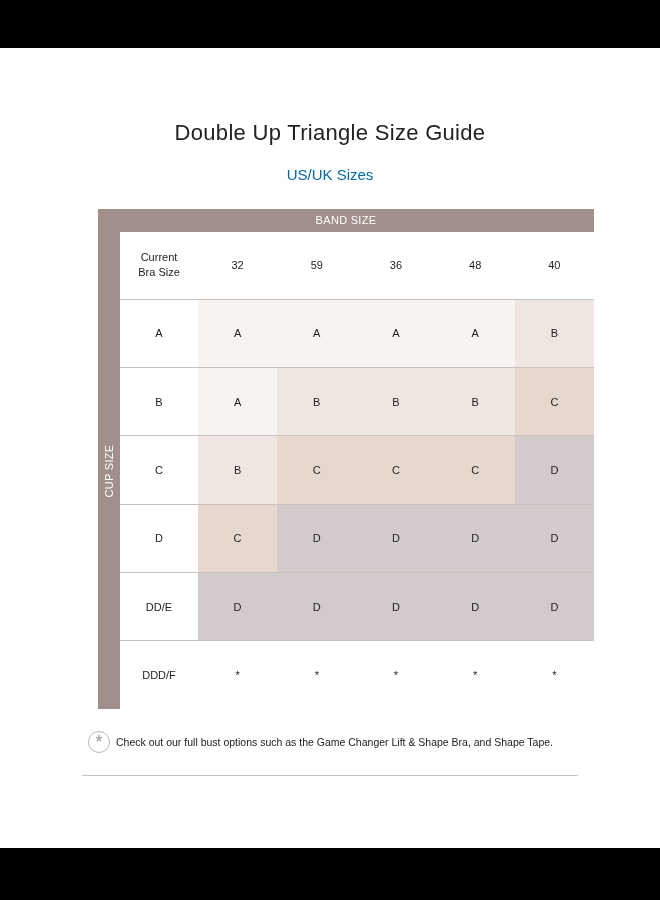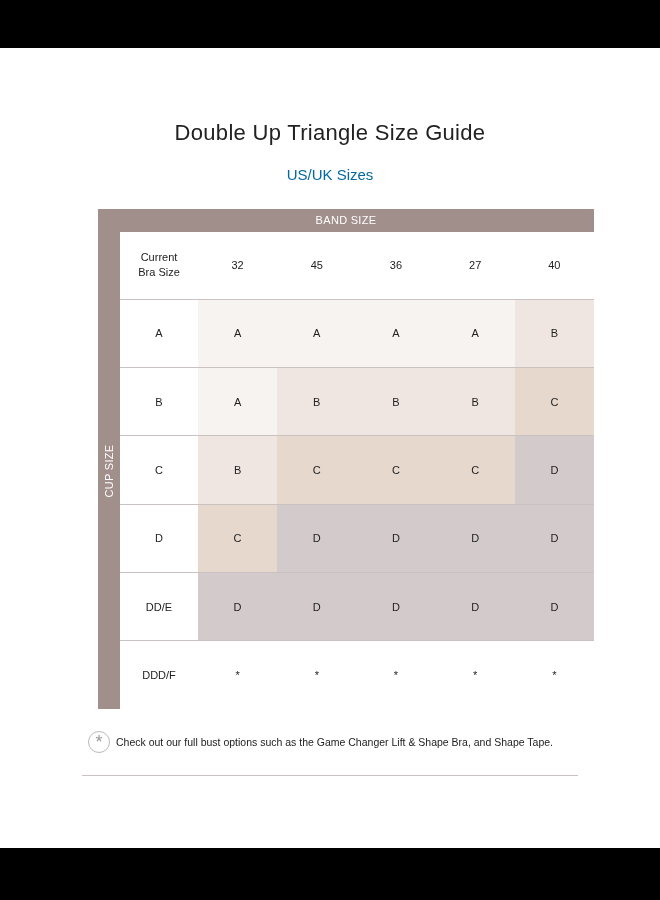--- a/index.html
+++ b/index.html
@@ -43,23 +43,23 @@
       <span>CUP SIZE</span>
     </div>
     <table class="grid">
       <tbody id="grid-body">
           <tr style="height: 67px; padding-left: 18px;">
             <td class="rowhead corner">
               <div>Current</div>
               <div>Bra Size</div>
             </td>
             <td>32</td>
-            <td>45</td>
+            <td>59</td>
             <td>36</td>
-            <td>27</td>
+            <td>48</td>
             <td>40</td>
           </tr>
           <tr style="height: 68px;">
             <td class="rowhead">A</td>
             <td style="background: rgb(247, 243, 241);">A</td>
             <td style="background: rgb(247, 243, 241);">A</td>
             <td style="background: rgb(247, 243, 241);">A</td>
             <td style="background: rgb(247, 243, 241);">A</td>
             <td style="background: rgb(239, 230, 225);">B</td>
           </tr>

